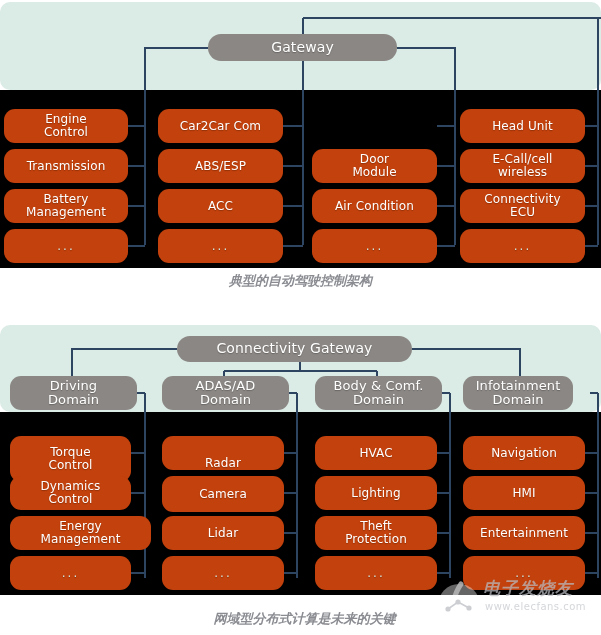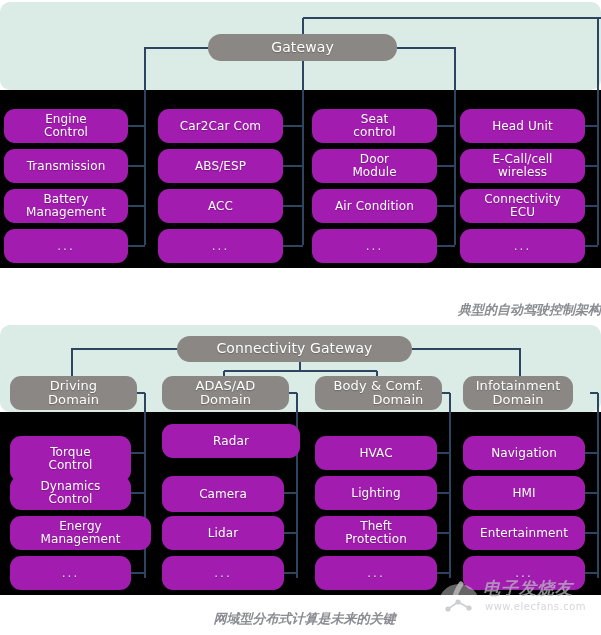--- a/index.html
+++ b/index.html
@@ -34,21 +34,21 @@
     border-radius: 11px;
     display: flex;
     align-items: center;
     justify-content: center;
     text-align: center;
     color: #ffffff;
     line-height: 1.08;
     letter-spacing: 0.1px;
     text-shadow: 0 1px 1px rgba(0,0,0,.25);
   }
-  .node.green { background: #a21caf; }
+  .node.green { background: #c2410c; }
   .node.gray  { background: #8b8784; }
 
   .gw {
     font-size: 14px;
     border-radius: 13px;
   }
   .leaf { font-size: 12px; }
   .dom  { font-size: 13px; }
   .dots { font-size: 12px; color: #cfe3dd; letter-spacing: 2px; }
 
@@ -161,24 +161,20 @@
     <div class="node green leaf" style="left:158px;top:149px;width:125px;height:34px;">
       <span>ABS/ESP</span>
     </div>
     <div class="node green leaf" style="left:158px;top:189px;width:125px;height:34px;">
       <span>ACC</span>
     </div>
     <div class="node green leaf dots" style="left:158px;top:229px;width:125px;height:34px;">
       <span>...</span>
     </div>
 
-    <div class="node green leaf" style="left:312px;top:109px;width:125px;height:34px;">
-      <span style="white-space: pre-line;">Seat
-control</span>
-    </div>
     <div class="node green leaf" style="left:312px;top:149px;width:125px;height:34px;">
       <span style="white-space: pre-line;">Door
 Module</span>
     </div>
     <div class="node green leaf" style="left:312px;top:189px;width:125px;height:34px;">
       <span>Air Condition</span>
     </div>
     <div class="node green leaf dots" style="left:312px;top:229px;width:125px;height:34px;">
       <span>...</span>
     </div>
@@ -192,21 +188,21 @@
     </div>
     <div class="node green leaf" style="left:460px;top:189px;width:125px;height:34px;">
       <span style="white-space: pre-line;">Connectivity
 ECU</span>
     </div>
     <div class="node green leaf dots" style="left:460px;top:229px;width:125px;height:34px;">
       <span>...</span>
     </div>
   </div>
 
-  <div class="caption" style="top:301px;text-align:right;">典型的自动驾驶控制架构</div>
+  <div class="caption" style="top:272px;">典型的自动驾驶控制架构</div>
 
   <div class="figure" style="top:325px;height:270px;">
 
     <div class="panel-light" style="top:0;height:87px;"></div>
     <div class="panel-dark" style="top:87px;height:183px;"></div>
 
     <svg class="lines" width="601" height="270" viewBox="0 0 270 270" preserveAspectRatio="none" style="width:601px;height:270px;" viewbox-fix="1">
     </svg>
     <svg class="lines" width="601" height="270" viewBox="0 0 601 270">
       <g stroke="#2d4560" stroke-width="1.6" fill="none" shape-rendering="crispEdges">
@@ -259,21 +255,21 @@
     </div>
 
     <div class="node gray dom" style="left:10px;top:51px;width:127px;height:34px;white-space:pre-line;">
       <span style="white-space: pre-line;">Driving
 Domain</span>
     </div>
     <div class="node gray dom" style="left:162px;top:51px;width:127px;height:34px;white-space:pre-line;">
       <span style="white-space: pre-line;">ADAS/AD
 Domain</span>
     </div>
-    <div class="node gray dom" style="left:315px;top:51px;width:127px;height:34px;white-space:pre-line;text-align:right;">
+    <div class="node gray dom" style="left:315px;top:51px;width:127px;height:34px;white-space:pre-line;">
       <span style="white-space: pre-line;">Body &amp; Comf.
 Domain</span>
     </div>
     <div class="node gray dom" style="left:463px;top:51px;width:110px;height:34px;white-space:pre-line;">
       <span style="white-space: pre-line;">Infotainment
 Domain</span>
     </div>
 
     <div class="node green leaf" style="left:10px;top:111px;width:121px;height:46px;">
       <span style="white-space: pre-line;">Torque
@@ -284,21 +280,21 @@
 Control</span>
     </div>
     <div class="node green leaf" style="left:10px;top:191px;width:141px;height:34px;">
       <span style="white-space: pre-line;">Energy
 Management</span>
     </div>
     <div class="node green leaf dots" style="left:10px;top:231px;width:121px;height:34px;">
       <span>...</span>
     </div>
 
-    <div class="node green leaf" style="left:162px;top:99px;width:138px;height:34px;">
+    <div class="node green leaf" style="left:162px;top:111px;width:122px;height:34px;align-items:flex-end;">
       <span>Radar</span>
     </div>
     <div class="node green leaf" style="left:162px;top:151px;width:122px;height:36px;">
       <span>Camera</span>
     </div>
     <div class="node green leaf" style="left:162px;top:191px;width:122px;height:34px;">
       <span>Lidar</span>
     </div>
     <div class="node green leaf dots" style="left:162px;top:231px;width:122px;height:34px;">
       <span>...</span>

